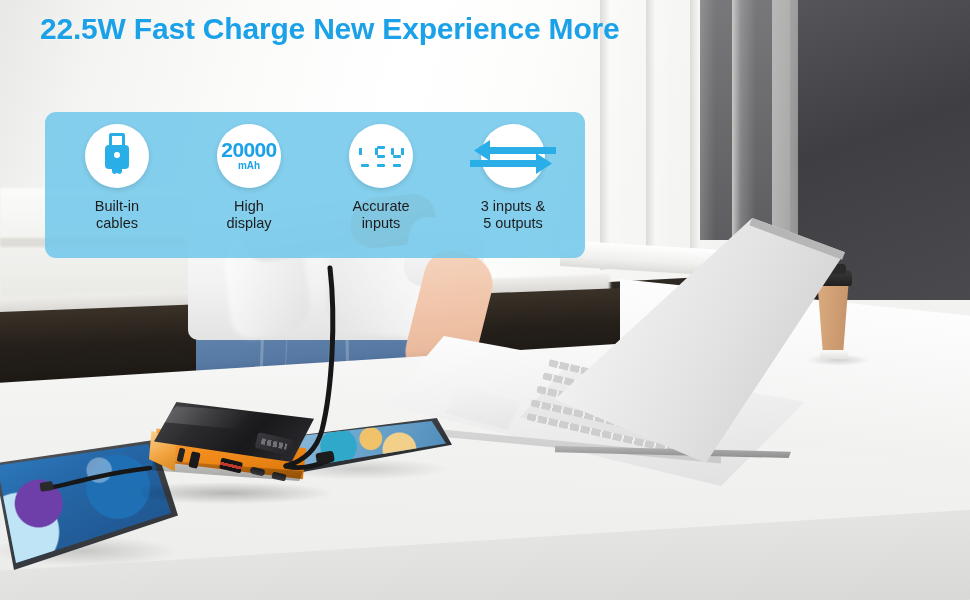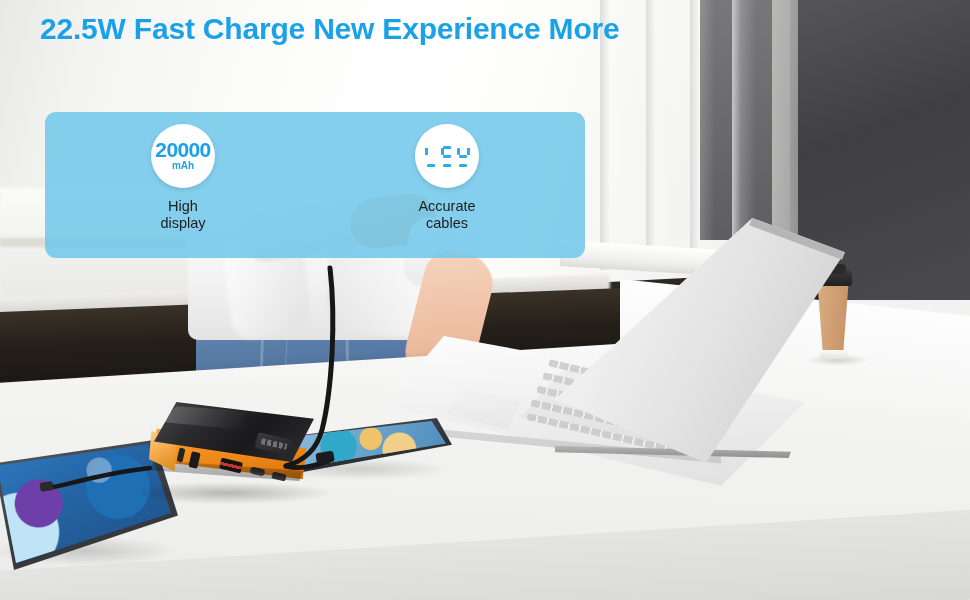--- a/index.html
+++ b/index.html
@@ -592,20 +592,33 @@
       <rect x="316" y="452" width="18" height="11" rx="3" fill="#1c1c1e" transform="rotate(-10 325 457)"></rect>
     </svg>
   </div>
 
   <h1 class="title">
     <span>22.5W Fast Charge New Experience More</span>
   </h1>
 
   <div class="feature-panel">
 
+    <div class="feature">
+      <div class="badge">
+        <span class="plug">
+          <span class="plug-tip"></span>
+          <span class="plug-body"></span>
+          <span class="plug-dot"></span>
+          <span class="plug-neck"></span>
+          <span class="plug-cord"></span>
+        </span>
+      </div>
+      <div class="feature-label">Built-in
+cables</div>
+    </div>
 
     <div class="feature">
       <div class="badge">
         <span class="badge-text-stack">
           <span class="mah-num">20000</span>
           <span class="mah-unit">mAh</span>
         </span>
       </div>
       <div class="feature-label">High
 display</div>
@@ -633,18 +646,28 @@
           <span class="seg-char">
             <i class="seg v seg-b"></i>
               <i class="seg v seg-c"></i>
               <i class="seg h seg-d"></i>
             <i class="seg v seg-e"></i>
               <i class="seg h seg-g"></i>
           </span>
         </span>
       </div>
       <div class="feature-label">Accurate
-cables</div>
-    </div>
-
+inputs</div>
+    </div>
+
+    <div class="feature">
+      <div class="badge arrows-badge">
+        <svg class="arrow-svg" width="86" height="40" viewBox="0 0 86 40">
+          <path d="M20 10 L20 3 L4 13.5 L20 24 L20 17 L86 17 L86 10 Z" fill="#29AEE8"></path>
+          <path d="M66 26 L66 19 L0 19 L0 26 L66 26 L66 33 L82 22.5 L66 12 Z" fill="#29AEE8" transform="translate(0,4)"></path>
+        </svg>
+      </div>
+      <div class="feature-label">3 inputs &amp;
+5 outputs</div>
+    </div>
 
   </div>
 </div>
 
 </body></html>

